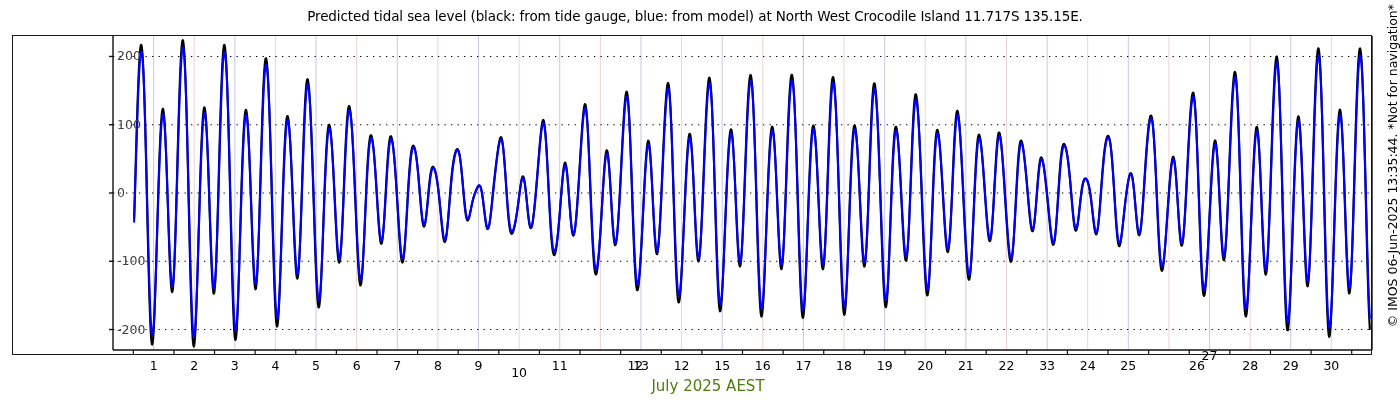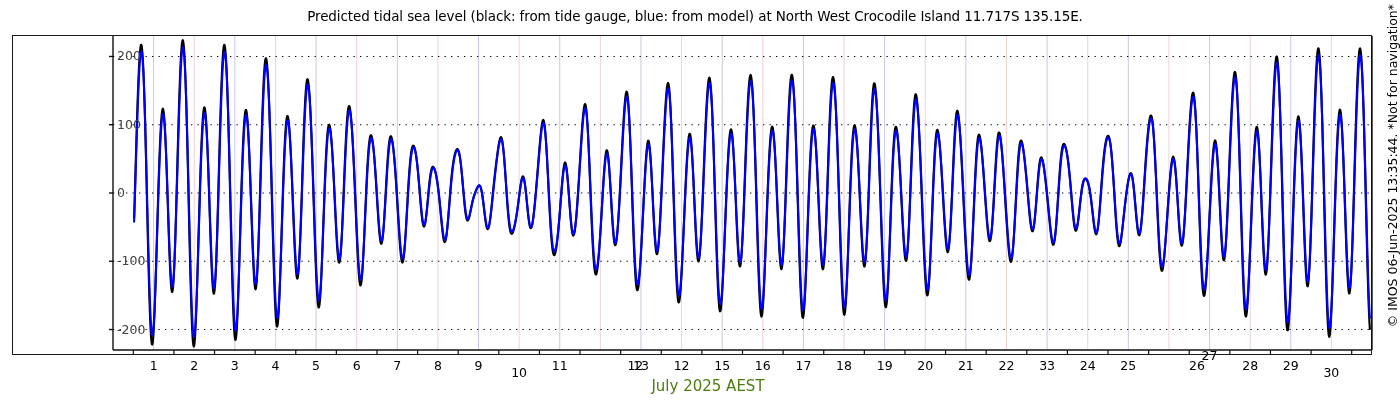--- a/index.html
+++ b/index.html
@@ -242,21 +242,21 @@
       <div class="xtick-label" style="left: 910.258px; top: 358px;">20</div>
       <div class="xtick-label" style="left: 950.871px; top: 358px;">21</div>
       <div class="xtick-label" style="left: 991.484px; top: 358px;">22</div>
       <div class="xtick-label" style="left: 1032.1px; top: 358px;">33</div>
       <div class="xtick-label" style="left: 1072.71px; top: 358px;">24</div>
       <div class="xtick-label" style="left: 1113.32px; top: 358px;">25</div>
       <div class="xtick-label" style="left: 1153.94px; top: 358px; margin-left: 28px;">26</div>
       <div class="xtick-label" style="left: 1194.55px; top: 348px;">27</div>
       <div class="xtick-label" style="left: 1235.16px; top: 358px;">28</div>
       <div class="xtick-label" style="left: 1275.77px; top: 358px;">29</div>
-      <div class="xtick-label" style="left: 1316.39px; top: 358px; margin-top: 7px;">30</div>
+      <div class="xtick-label" style="left: 1316.39px; top: 358px;">30</div>
     </div>
 
   <div class="xaxis-title">July 2025 AEST</div>
 
   <div class="credit">
     <span>© IMOS 06-Jun-2025 13:35:44. *Not for navigation*</span>
   </div>
 
 </div>
 

